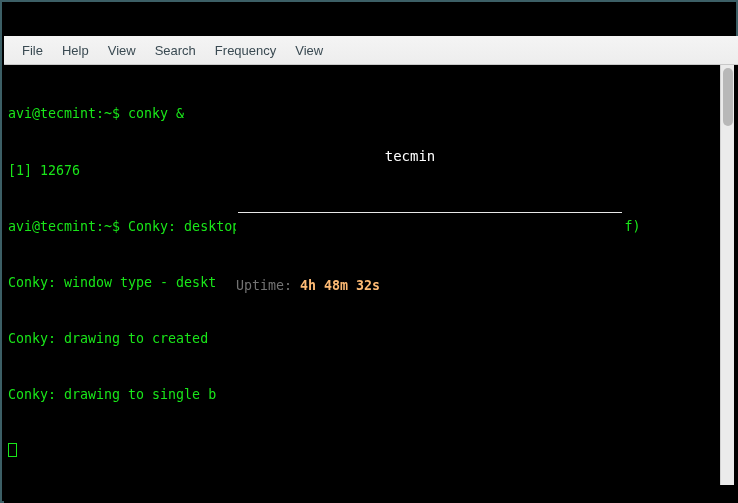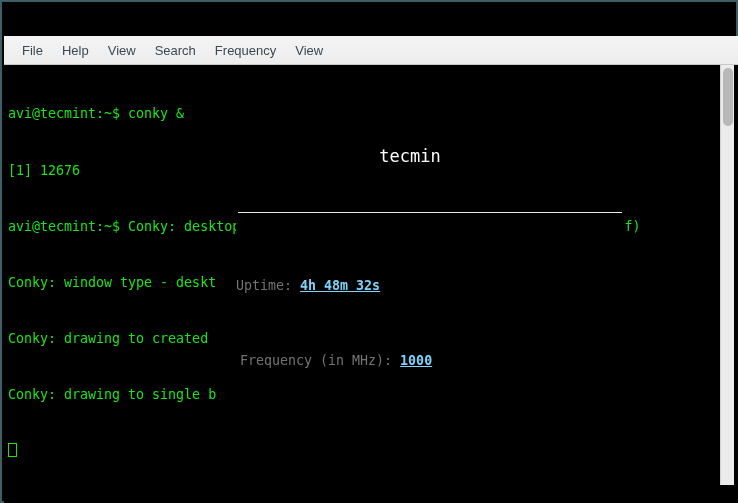--- a/index.html
+++ b/index.html
@@ -45,25 +45,25 @@
                background:#b8b8b8;border-radius:5px;}
 
   .term-bottom{position:absolute;left:2px;top:483px;width:734px;height:18px;background:#000;}
 
   
   .conky{position:absolute;left:234px;top:104px;width:388px;height:399px;
          background:#000;
          font-family:"DejaVu Sans Mono","Liberation Mono",monospace;
          font-size:13.3px;line-height:18.8px;color:#b9b9b9;
          white-space:pre;overflow:hidden;}
-  .ck-head{text-align:center;color:#ffffff;font-size:17px;
+  .ck-head{text-align:center;color:#ffffff;font-size:14px;
            padding-top:2px;padding-right:40px;height:22px;line-height:20px;}
   .rule{height:1px;background:#e8e8e8;margin:7px 2px 7px 2px;}
   .ck-row{height:18.8px;}
-  .v{color:#7dd3fc;font-weight:bold;text-decoration:underline;}
+  .v{color:#fdba74;font-weight:bold;}
   .lbl{color:#737373;}
 
   .ck-pad{padding-left:4px;}
 </style>
 </head>
 <body>
 
 <div id="app">
   <div class="win">
 
@@ -94,21 +94,20 @@
     <div class="scrollbar">
       <div class="scrollthumb"></div>
     </div>
 
     <div class="conky">
       <div class="ck-head">tecmin</div>
       <div class="rule"></div>
 
       <div class="ck-row"><span class="lbl">Uptime: </span><span class="v">4h 48m 32s</span></div>
 
-      <div class="ck-row ck-pad"><span class="lbl">Frequency (in MHz): </span><span class="v">1000</span></div>
 
 
       <div class="ck-row"> </div>
 
       
 
       
 
       
 

